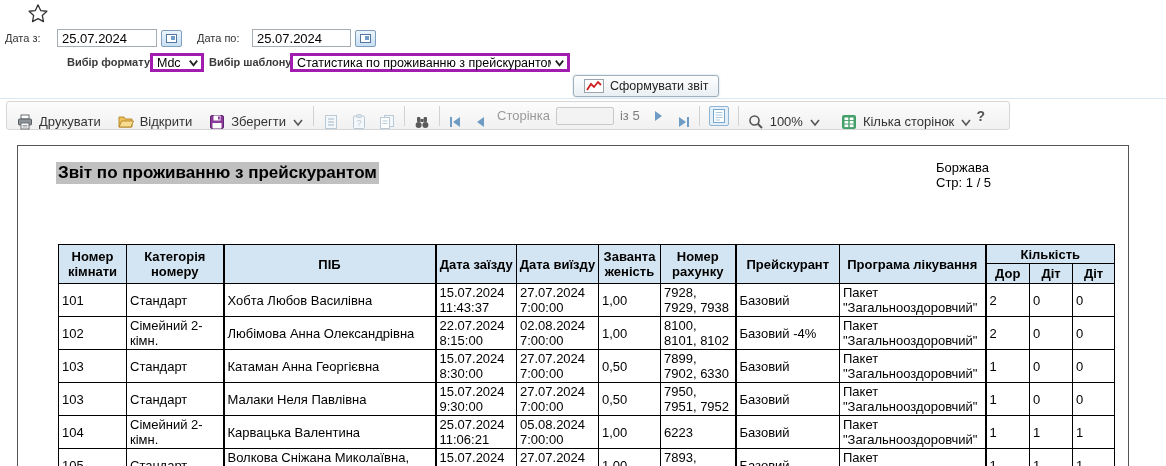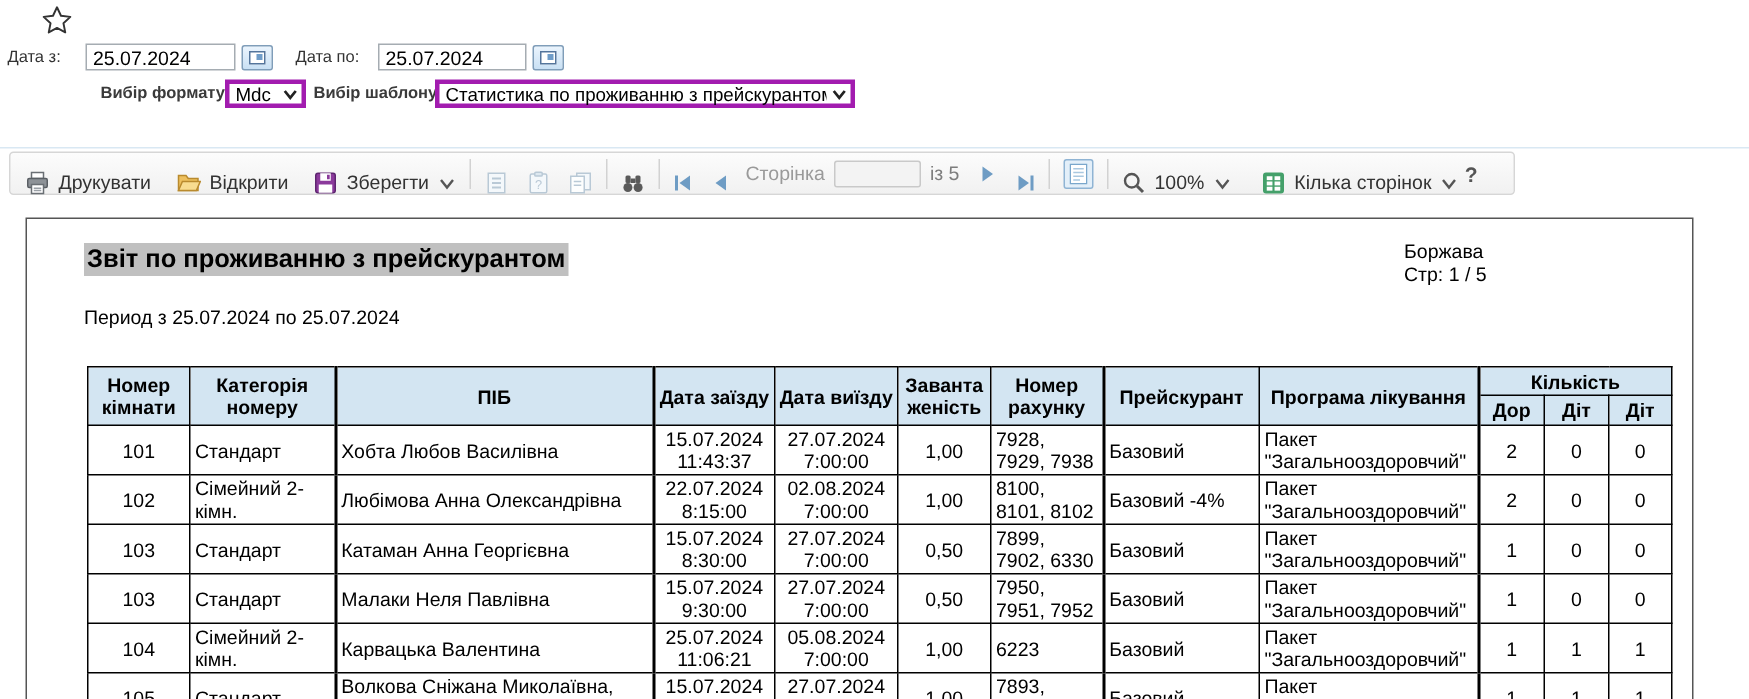--- a/index.html
+++ b/index.html
@@ -50,21 +50,21 @@
                background:#c0c0c0; padding:1px 2px; white-space:nowrap; }
   .rep-meta { position:absolute; left:918px; top:14px; font-size:13px; color:#000; line-height:15px; }
   .rep-period { position:absolute; left:38px; top:58px; font-size:13px; color:#000; }
 
   table.rep { position:absolute; left:40px; top:98px; border-collapse:collapse; table-layout:fixed; width:1056px;
               font-size:13px; color:#000; }
   table.rep th, table.rep td { border:1px solid #000; vertical-align:middle; overflow:hidden; line-height:15px; }
   table.rep th { background:#d3e5f2; font-weight:bold; text-align:center; white-space:pre-line; padding:1px 2px; }
   table.rep td { height:31px; padding:1px 3px; }
   tr.hrow1 { height:19px; } tr.hrow2 { height:20px; }
-  .c { text-align:center;margin-top:37px; }
+  .c { text-align:left;margin-top:37px; }
   .pre { white-space:pre-line; }
   .bl2 { border-left-width:2px !important; }
   td.invoice { padding:1px 1px 1px 3px; }
   td.program { padding:1px 2px; }
 </style>
 </head>
 <body>
 
 <div class="screen">
 
@@ -93,20 +93,27 @@
   </div>
 
   <span class="lbl b abs" style="left:209px;top:56px">Вибір шаблону</span>
   <div class="fake-select" style="left:290px;top:53px;width:280px">
     <span class="sel-text">Статистика по проживанню з прейскурантом_new</span>
     <svg class="chev" viewBox="0 0 12 12">
       <polyline points="2,4 6,9 10,4" fill="none" stroke="#222" stroke-width="2"></polyline>
       </svg>
   </div>
 
+  <button class="gen-btn" style="left:573px;top:75px">
+    <svg width="20" height="14" viewBox="0 0 20 14">
+      <rect x="0.5" y="0.5" width="19" height="13" fill="#fff" stroke="#9aa4ad"></rect>
+      <polyline points="3,11 7,5 10,8 14,3 17,6" fill="none" stroke="#cc1f1f" stroke-width="1.8"></polyline>
+    </svg>
+    <span>Сформувати звіт</span>
+  </button>
 
   <div class="form-divider"></div>
 
   <div class="toolbar">
 
     <div class="tb-btn">
       <svg class="icon16" viewBox="0 0 16 16">
         <rect x="4" y="1" width="8" height="4" fill="#fff" stroke="#6a6f74"></rect>
         <rect x="1.5" y="5" width="13" height="6" rx="1" fill="#8d9297" stroke="#5a5f64"></rect>
         <rect x="4" y="9" width="8" height="6" fill="#fff" stroke="#6a6f74"></rect>
@@ -248,21 +255,20 @@
 
     <span class="help">?</span>
   </div>
 
   <div class="report-page">
     <div class="rep-title">Звіт по проживанню з прейскурантом</div>
     <div class="rep-meta">
       <div>Боржава</div>
       <div>Стр: 1 / 5</div>
     </div>
-    <div class="rep-period">Период з 25.07.2024 по 25.07.2024</div>
 
     <table class="rep">
       <colgroup>
         <col style="width:68px">
           <col style="width:97px">
           <col style="width:212px">
         <col style="width:81px">
           <col style="width:82px">
           <col style="width:62px">
         <col style="width:75px">

